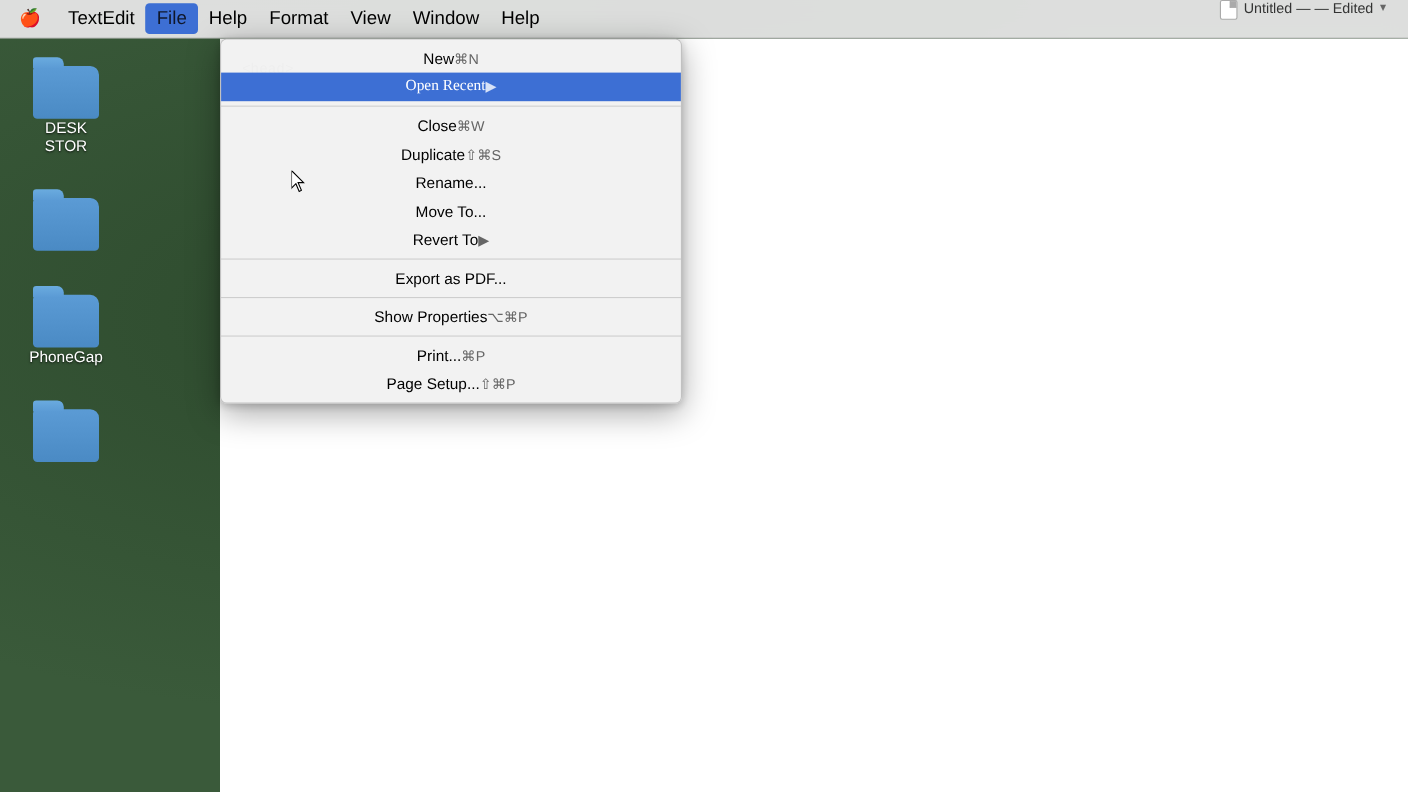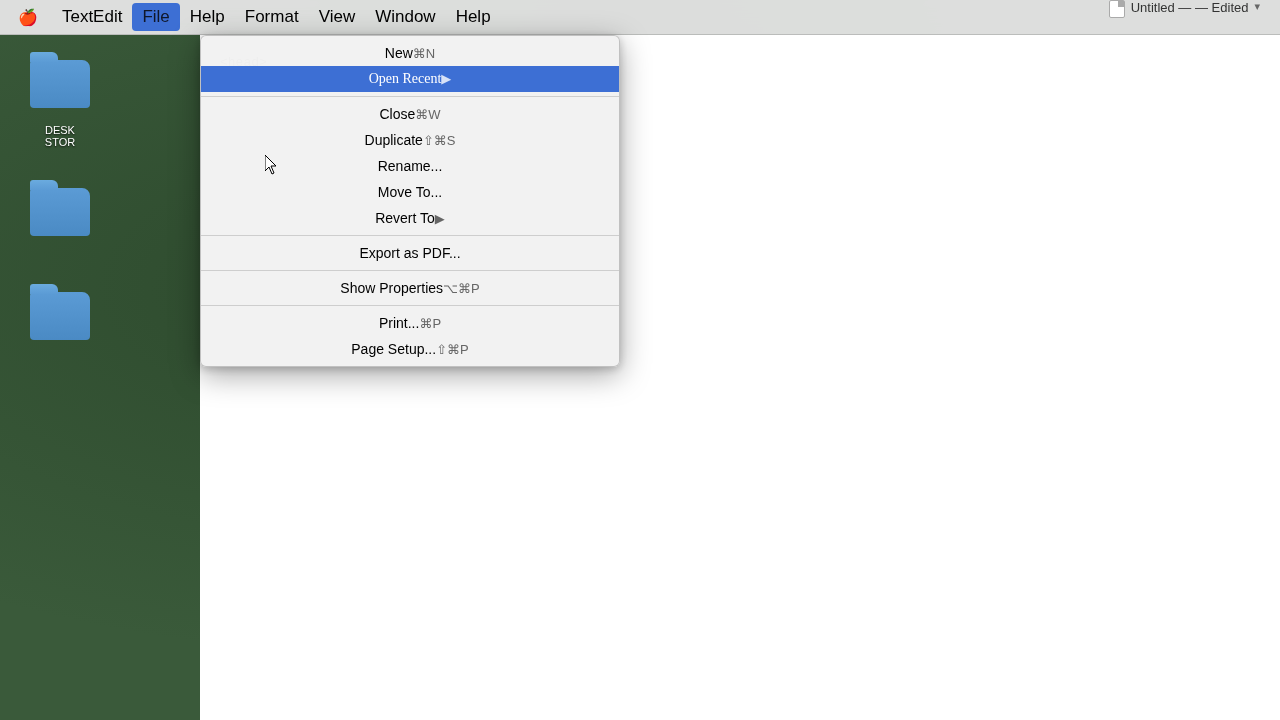--- a/index.html
+++ b/index.html
@@ -55,23 +55,23 @@
       top: -8px;
       left: 0;
       width: 28px;
       height: 10px;
       background: linear-gradient(180deg, #6aabdf 0%, #5b9bd5 100%);
       border-radius: 3px 6px 0 0;
     }
 
     .desktop-label {
       color: white;
-      font-size: 11px;
+      font-size: 14px;
       text-align: center;
-      margin-top: 16px;
+      margin-top: 0;
       text-shadow: 0 1px 2px rgba(0,0,0,0.8);
       word-wrap: break-word;
     }
 
     
     .menubar {
       position: absolute;
       top: 0; left: 0; right: 0;
       height: 35px;
       background: rgba(230, 230, 230, 0.95);
@@ -214,20 +214,24 @@
   <div class="desktop-icon">
     <div class="folder-icon"></div>
     <div class="desktop-label">DESK<br>STOR</div>
   </div>
   <div class="desktop-icon">
     <div class="folder-icon"></div>
     <div class="desktop-label"></div>
   </div>
   <div class="desktop-icon">
     <div class="folder-icon"></div>
+    <div class="desktop-label">PhoneGap</div>
+  </div>
+  <div class="desktop-icon">
+    <div class="folder-icon"></div>
     <div class="desktop-label"></div>
   </div>
 </div>
 
 <div class="textedit-window">
   <div class="textedit-content">
     <div>&lt;head&gt;</div>
     <div>ks on Mac&lt;/h1&gt;</div>
   </div>
 </div>

